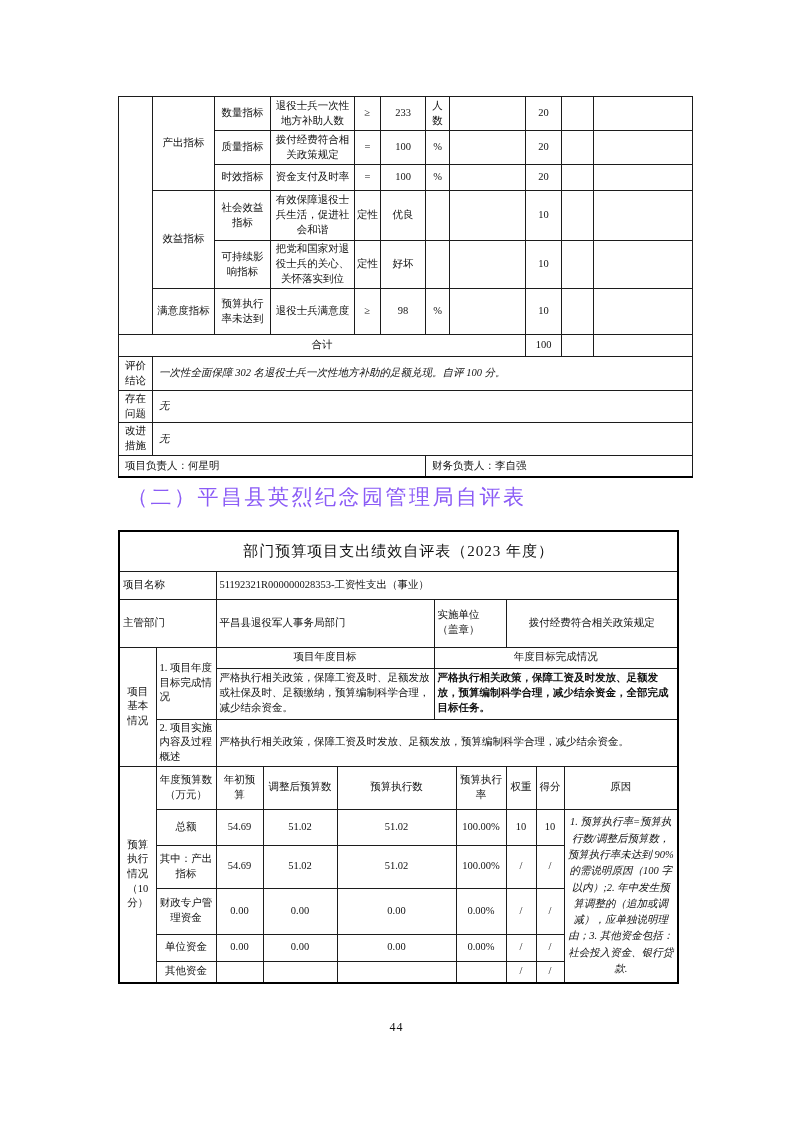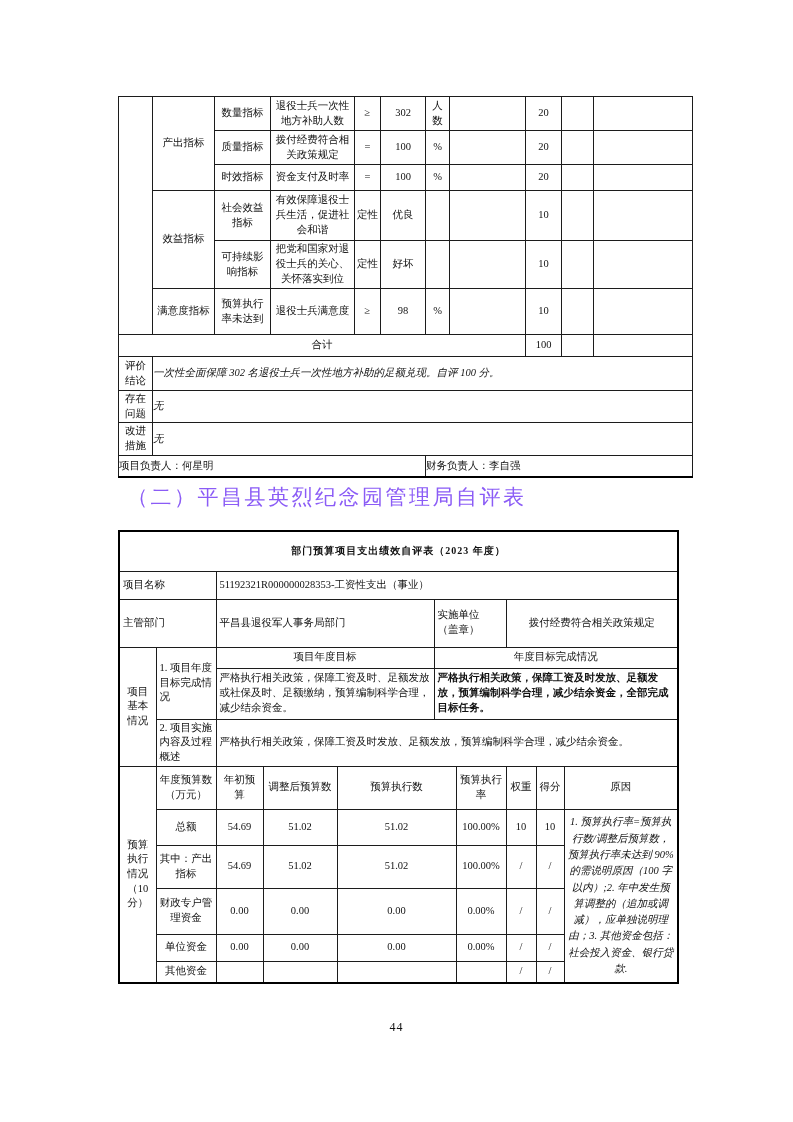--- a/index.html
+++ b/index.html
@@ -18,22 +18,22 @@
   
   .t1{position:absolute;left:118px;top:96px;width:574px;border-bottom:2px solid #000;}
   
   .hd{
     position:absolute;left:127px;top:483px;width:560px;
     font-size:21px;letter-spacing:2.5px;white-space:nowrap;color:#8b5cf6;
   }
   
   .t2{position:absolute;left:118px;top:530px;width:559px;border:2px solid #000;}
   .t2 td{padding:1px 3px;}
-  .title-cell{font-size:10px;font-weight:bold;letter-spacing:1px;}
-  .tl{text-align:left;padding-left:0;}
+  .title-cell{font-size:15px;font-weight:normal;letter-spacing:1px;}
+  .tl{text-align:left;padding-left:6px;}
   .it{font-style:italic;}
   .b{font-weight:bold;}
   .reason{font-style:italic;text-align:center;line-height:1.55;padding:2px 4px;}
   .pageno{
     position:absolute;top:1020px;left:0;width:100%;
     text-align:center;font-size:12px;letter-spacing:1px;
   }
 </style>
 </head>
 <body>
@@ -54,21 +54,21 @@
       <col style="width:32px">
         <col style="width:99px">
     </colgroup>
     <tbody>
         <tr style="height:34px">
       <td rowspan="6"></td>
       <td rowspan="3">产出指标</td>
       <td>数量指标</td>
       <td>退役士兵一次性地方补助人数</td>
       <td>≥</td>
-      <td>302</td>
+      <td>233</td>
       <td>人数</td>
       <td></td>
       <td>20</td>
       <td></td>
       <td></td>
     </tr>
     <tr style="height:34px">
       <td>质量指标</td>
       <td>拨付经费符合相关政策规定</td>
       <td>=</td>

